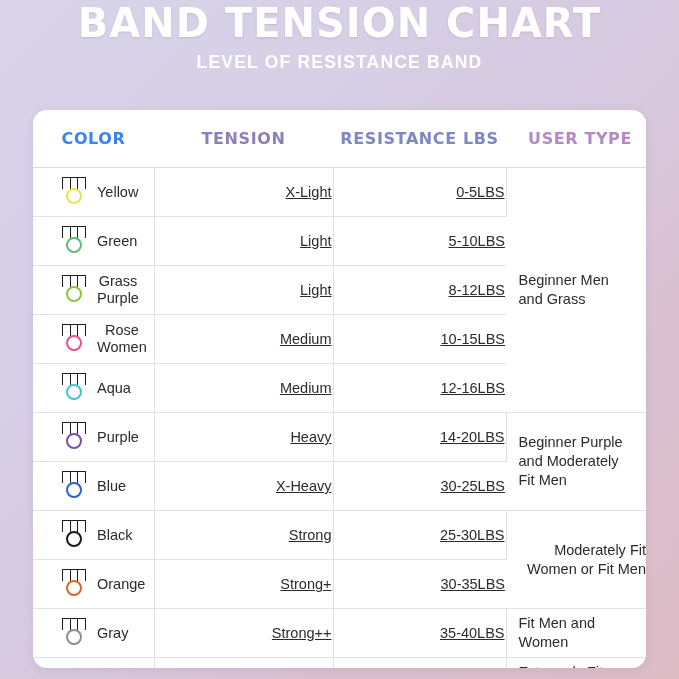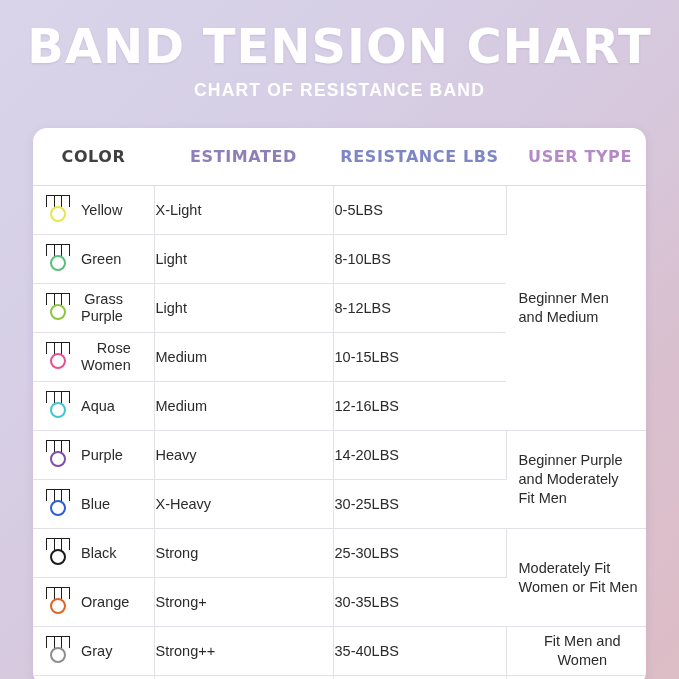--- a/index.html
+++ b/index.html
@@ -14,22 +14,21 @@
     overflow: hidden;
   }
   .page {
     position: relative;
     width: 679px;
     height: 679px;
     box-sizing: border-box;
   }
   .title {
     text-align: center;
-    margin-top: 18px;
-    font-size: 48px;
+    font-size: 40px;
     font-weight: bold;
     letter-spacing: 1px;
     color: #ffffff;
     font-family: "DejaVu Sans", sans-serif;
     text-shadow: 0 1px 2px rgba(140,120,160,0.25);
   }
   .subtitle {
     text-align: center;
     margin-top: 6px;
     font-size: 17.5px;
@@ -56,39 +55,39 @@
   }
   thead th {
     height: 55px;
     font-size: 16px;
     font-weight: bold;
     letter-spacing: 0.6px;
     font-family: "DejaVu Sans", sans-serif;
     border-bottom: 1px solid #ddd9e3;
     vertical-align: middle;
   }
-  th.col-color { width: 119px; color: #404040; }
+  th.col-color { width: 119px; color: #3b82f6; }
   th.col-strength { width: 177px; color: #8e7fb8; }
   th.col-lbs { width: 171px; color: #7e86c4; }
   th.col-user { width: 146px; color: #b38ac4; }
   tbody td {
     border-top: 1px solid #e3e0e8;
     border-right: 1px solid #e3e0e8;
     font-size: 14.5px;
     color: #2b2b2b;
     height: 46px;
     vertical-align: middle;
     font-family: "Liberation Sans", sans-serif;
   }
   tbody td:last-child { border-right: none; }
   td.c-color {
-    padding-left: 10px;
-    text-align: right;
-  }
-  td.c-strength, td.c-lbs { text-align: left; }
+    padding-left: 26px;
+    text-align: center;
+  }
+  td.c-strength, td.c-lbs { text-align: right; text-decoration: underline; }
   td.c-user {
     padding-left: 12px;
     padding-right: 8px;
     text-align: left;
     line-height: 1.3;
   }
   .band-cell {
     display: flex;
     align-items: center;
     gap: 8px;
@@ -132,60 +131,60 @@
     box-sizing: border-box;
     background: #fff;
   }
   .band-label { white-space: pre-line; line-height: 1.15; }
 </style>
 </head>
 <body>
 
 <div class="page">
   <div class="title">BAND TENSION CHART</div>
-  <div class="subtitle">CHART OF RESISTANCE BAND</div>
+  <div class="subtitle">LEVEL OF RESISTANCE BAND</div>
 
   <div class="card">
     <table>
       <thead>
         <tr>
           <th class="col-color">COLOR</th>
-          <th class="col-strength">ESTIMATED</th>
+          <th class="col-strength">TENSION</th>
           <th class="col-lbs">RESISTANCE LBS</th>
           <th class="col-user">USER TYPE</th>
         </tr>
       </thead>
       <tbody id="table-body">
           <tr>
             <td class="c-color">
               <div class="band-cell">
                 <span class="band-icon">
                   <span class="top"></span>
                   <span class="ring" style="border-color: rgb(232, 229, 74);"></span>
                 </span>
                 <span class="band-label">Yellow</span>
               </div>
             </td>
             <td class="c-strength">X-Light</td>
             <td class="c-lbs">0-5LBS</td>
             <td class="c-user" rowspan="5" style="white-space: pre-line;">Beginner Men
-and Medium</td>
+and Grass</td>
           </tr>
           <tr>
             <td class="c-color">
               <div class="band-cell">
                 <span class="band-icon">
                   <span class="top"></span>
                   <span class="ring" style="border-color: rgb(91, 191, 122);"></span>
                 </span>
                 <span class="band-label">Green</span>
               </div>
             </td>
             <td class="c-strength">Light</td>
-            <td class="c-lbs">8-10LBS</td>
+            <td class="c-lbs">5-10LBS</td>
           </tr>
           <tr>
             <td class="c-color">
               <div class="band-cell">
                 <span class="band-icon">
                   <span class="top"></span>
                   <span class="ring" style="border-color: rgb(140, 198, 63);"></span>
                 </span>
                 <span class="band-label">Grass
 Purple</span>
@@ -255,21 +254,21 @@
               <div class="band-cell">
                 <span class="band-icon">
                   <span class="top"></span>
                   <span class="ring" style="border-color: rgb(26, 26, 26);"></span>
                 </span>
                 <span class="band-label">Black</span>
               </div>
             </td>
             <td class="c-strength">Strong</td>
             <td class="c-lbs">25-30LBS</td>
-            <td class="c-user" rowspan="2" style="white-space: pre-line;">Moderately Fit
+            <td class="c-user" rowspan="2" style="white-space: pre-line; text-align: right;">Moderately Fit
 Women or Fit Men</td>
           </tr>
           <tr>
             <td class="c-color">
               <div class="band-cell">
                 <span class="band-icon">
                   <span class="top"></span>
                   <span class="ring" style="border-color: rgb(224, 101, 34);"></span>
                 </span>
                 <span class="band-label">Orange</span>
@@ -283,21 +282,21 @@
               <div class="band-cell">
                 <span class="band-icon">
                   <span class="top"></span>
                   <span class="ring" style="border-color: rgb(141, 141, 141);"></span>
                 </span>
                 <span class="band-label">Gray</span>
               </div>
             </td>
             <td class="c-strength">Strong++</td>
             <td class="c-lbs">35-40LBS</td>
-            <td class="c-user" rowspan="1" style="white-space: pre-line; text-align: center;">Fit Men and Women</td>
+            <td class="c-user" rowspan="1" style="white-space: pre-line;">Fit Men and Women</td>
           </tr>
           <tr>
             <td class="c-color"></td>
             <td class="c-strength">Strong+++</td>
             <td class="c-lbs">45-50LBS</td>
             <td class="c-user" rowspan="1" style="white-space: pre-line;">Extremely Fit
 Men and Women</td>
           </tr>
         </tbody>
     </table>

